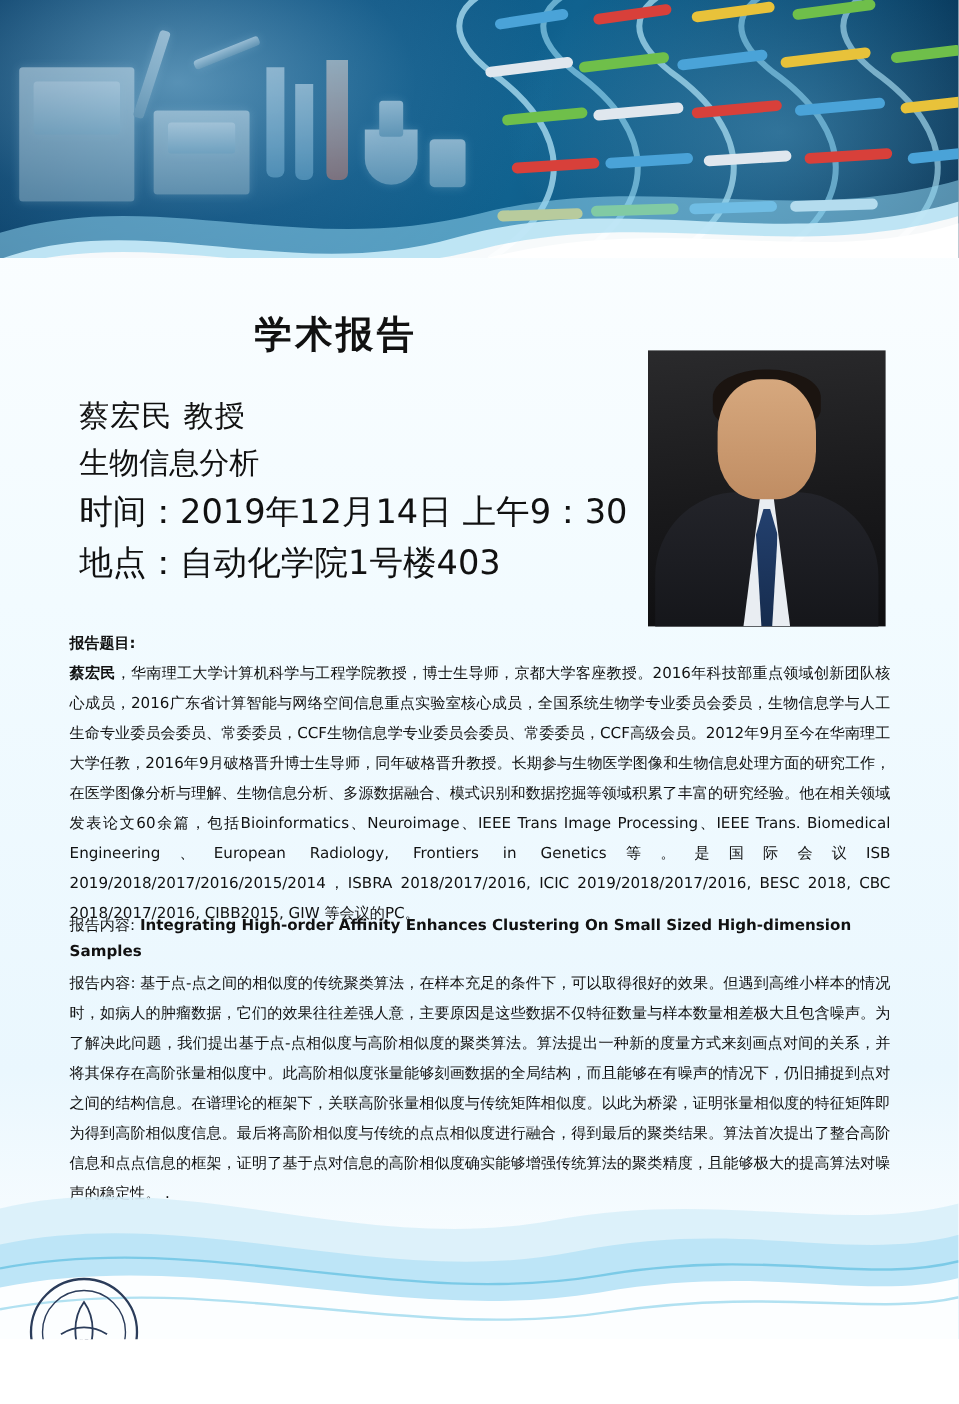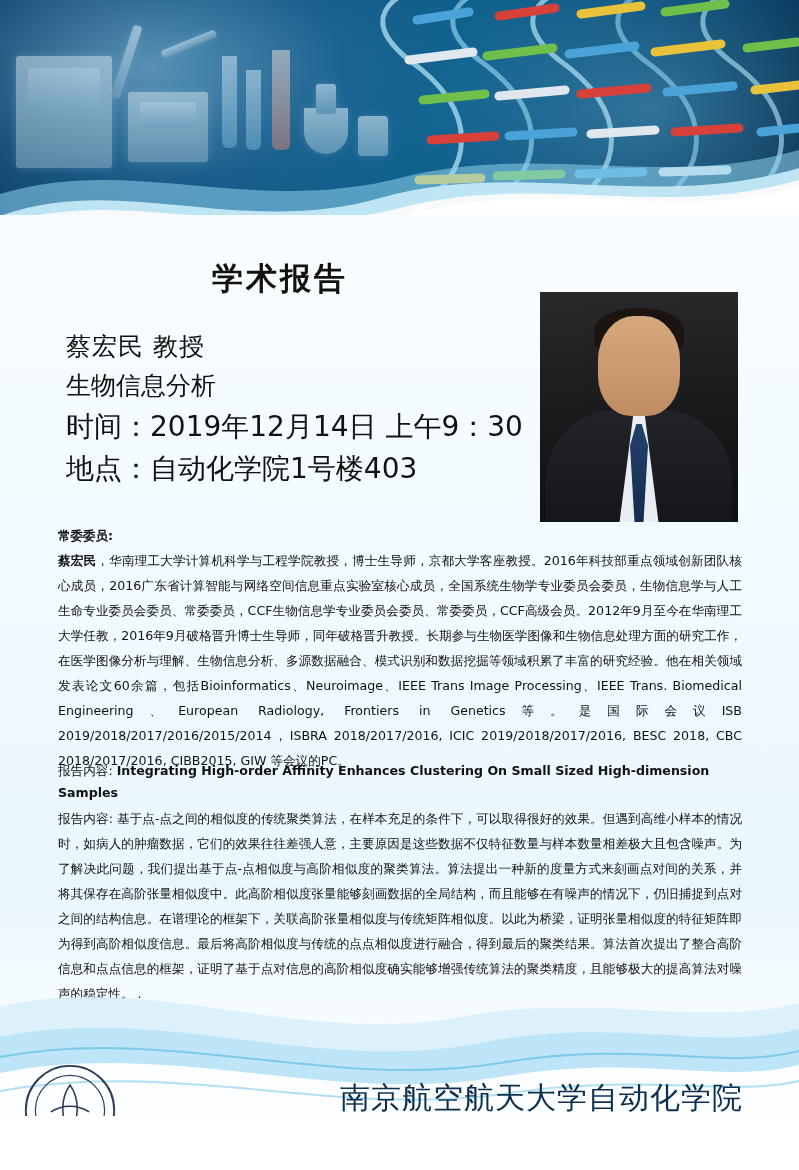--- a/index.html
+++ b/index.html
@@ -282,38 +282,37 @@
   </div>
 
   <div class="photo">
     <div class="body"></div>
     <div class="shirt"></div>
     <div class="tie"></div>
     <div class="hair"></div>
     <div class="head"></div>
   </div>
 
-  <div class="bio-head">常委委员:</div>
+  <div class="bio-head">报告题目:</div>
   <div class="bio"><b>蔡宏民</b><span>，华南理工大学计算机科学与工程学院教授，博士生导师，京都大学客座教授。2016年科技部重点领域创新团队核心成员，2016广东省计算智能与网络空间信息重点实验室核心成员，全国系统生物学专业委员会委员，生物信息学与人工生命专业委员会委员、常委委员，CCF生物信息学专业委员会委员、常委委员，CCF高级会员。2012年9月至今在华南理工大学任教，2016年9月破格晋升博士生导师，同年破格晋升教授。长期参与生物医学图像和生物信息处理方面的研究工作，在医学图像分析与理解、生物信息分析、多源数据融合、模式识别和数据挖掘等领域积累了丰富的研究经验。他在相关领域发表论文60余篇，包括Bioinformatics、Neuroimage、IEEE Trans Image Processing、IEEE Trans. Biomedical Engineering、European Radiology, Frontiers in Genetics等。是国际会议ISB 2019/2018/2017/2016/2015/2014，ISBRA 2018/2017/2016, ICIC 2019/2018/2017/2016, BESC 2018, CBC 2018/2017/2016, CIBB2015, GIW 等会议的PC。</span></div>
 
   <div class="topic"><span class="lbl">报告内容:</span> <span class="val">Integrating High-order Affinity Enhances Clustering On Small Sized High-dimension Samples</span></div>
 
   <div class="abstract"><span>报告内容:</span><span> 基于点-点之间的相似度的传统聚类算法，在样本充足的条件下，可以取得很好的效果。但遇到高维小样本的情况时，如病人的肿瘤数据，它们的效果往往差强人意，主要原因是这些数据不仅特征数量与样本数量相差极大且包含噪声。为了解决此问题，我们提出基于点-点相似度与高阶相似度的聚类算法。算法提出一种新的度量方式来刻画点对间的关系，并将其保存在高阶张量相似度中。此高阶相似度张量能够刻画数据的全局结构，而且能够在有噪声的情况下，仍旧捕捉到点对之间的结构信息。在谱理论的框架下，关联高阶张量相似度与传统矩阵相似度。以此为桥梁，证明张量相似度的特征矩阵即为得到高阶相似度信息。最后将高阶相似度与传统的点点相似度进行融合，得到最后的聚类结果。算法首次提出了整合高阶信息和点点信息的框架，证明了基于点对信息的高阶相似度确实能够增强传统算法的聚类精度，且能够极大的提高算法对噪声的稳定性。 .</span></div>
 
   <div class="bottom">
     <svg viewBox="0 0 799 135" preserveAspectRatio="none" width="799" height="135">
       <path d="M0,26 C150,-10 300,66 460,36 C600,10 700,48 799,22 L799,135 L0,135 Z" fill="#d9f0fa" opacity="0.9"></path>
       <path d="M0,56 C160,22 320,94 480,62 C620,34 710,72 799,48 L799,135 L0,135 Z" fill="#b7e3f6" opacity="0.85"></path>
       <path d="M0,92 C170,58 330,124 500,96 C640,72 720,104 799,84 L799,135 L0,135 Z" fill="#ffffff" opacity="0.95"></path>
       <path d="M0,76 C170,44 330,110 500,82 C640,58 720,90 799,70" fill="none" stroke="#5fbfe0" stroke-width="2" opacity="0.7"></path>
       <path d="M0,110 C180,78 340,138 510,112 C650,92 730,116 799,100" fill="none" stroke="#7fcde8" stroke-width="2" opacity="0.6"></path>
     </svg>
   </div>
 
-  <div class="footer-text">南京航空航天大学自动化学院</div>
 
   <svg class="logo" viewBox="0 0 100 100">
     <circle cx="50" cy="50" r="46" fill="none" stroke="#2b3c5a" stroke-width="2"></circle>
     <circle cx="50" cy="50" r="36" fill="none" stroke="#2b3c5a" stroke-width="1.2"></circle>
     <path d="M50,24 C40,38 40,58 50,76 C60,58 60,38 50,24 Z" fill="none" stroke="#2b3c5a" stroke-width="1.6"></path>
     <path d="M30,52 C42,44 58,44 70,52" fill="none" stroke="#2b3c5a" stroke-width="1.6"></path>
     <text x="50" y="62" font-size="9" fill="#2b3c5a" text-anchor="middle" font-family="Liberation Serif, serif">1952</text>
     <text x="50" y="74" font-size="10" fill="#2b3c5a" text-anchor="middle" font-family="Liberation Serif, serif">NUAA</text>
   </svg>
 

